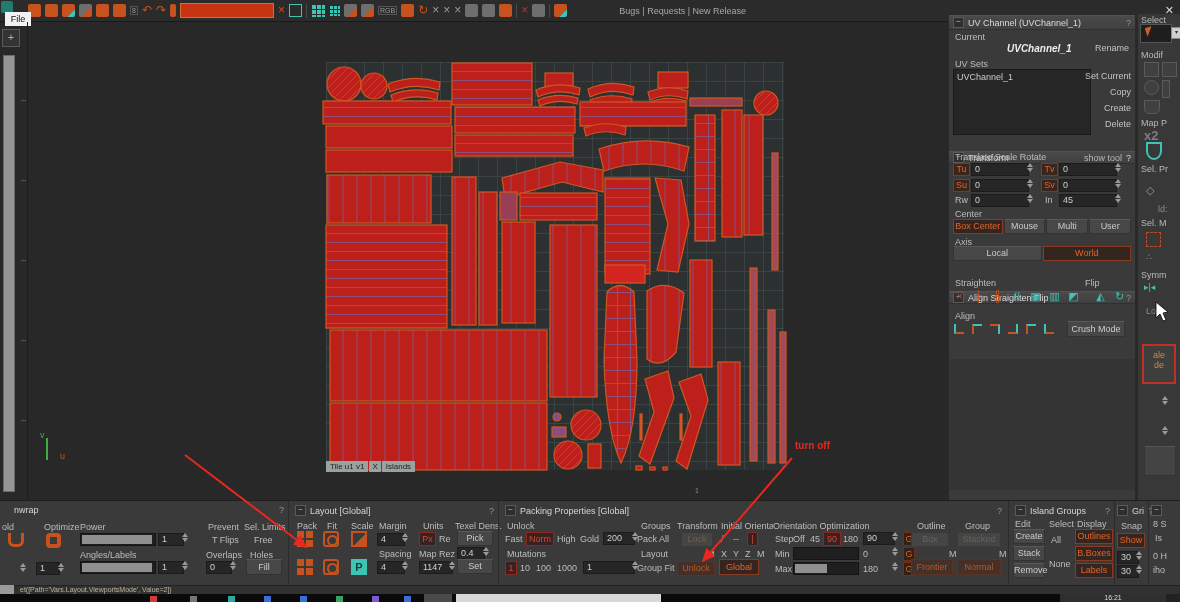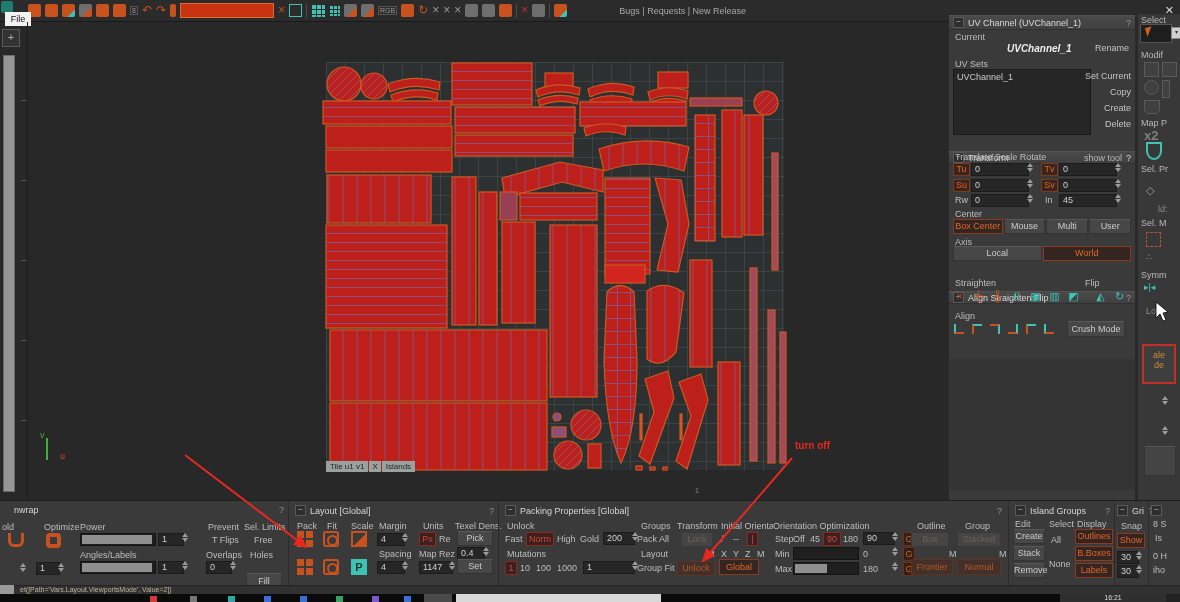--- a/index.html
+++ b/index.html
@@ -489,21 +489,21 @@
       <span class="a fld" style="left:158px;top:60px;width:18px">1</span>
       <span class="a sp" style="left:182px;top:60px">
           <i class="up"></i>
           <i class="dn"></i>
         </span>
       <span class="a fld" style="left:206px;top:60px;width:18px">0</span>
       <span class="a sp" style="left:230px;top:60px">
           <i class="up"></i>
           <i class="dn"></i>
         </span>
-      <span class="a btn" style="left:246px;top:72px;width:34px;height:14px;line-height:14px">Fill</span>
+      <span class="a btn" style="left:246px;top:58px;width:34px;height:14px;line-height:14px">Fill</span>
     </div>
 
     <div class="bsec" style="left:288px;width:210px">
       <div class="shdr">
           <span class="mini">−</span>
         <span>Layout [Global]</span>
         <span class="q">?</span>
         </div>
       <span class="a lbl" style="left:8px;top:20px">Pack</span>
       <span class="a lbl" style="left:38px;top:20px">Fit</span>

